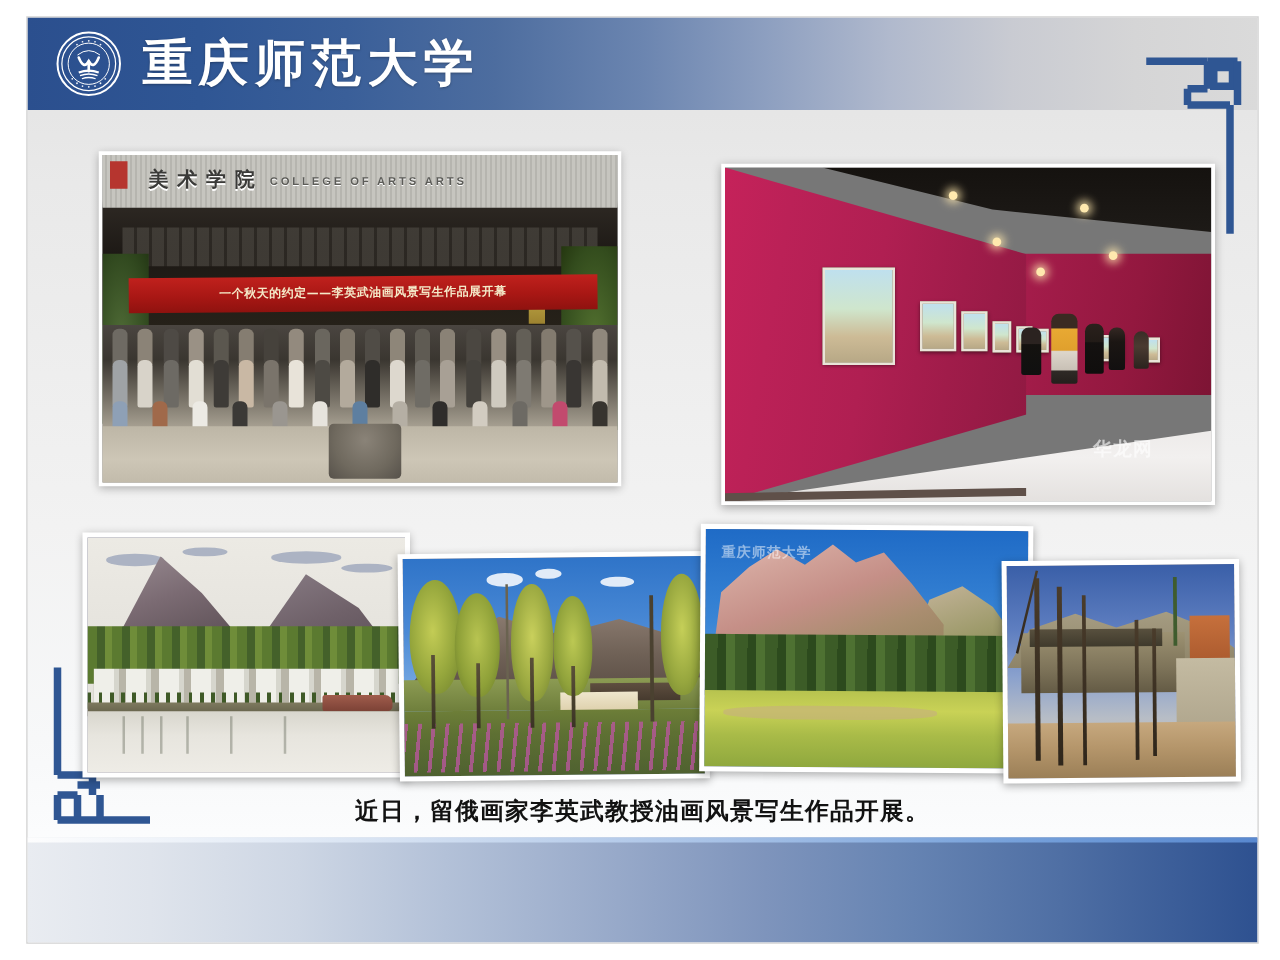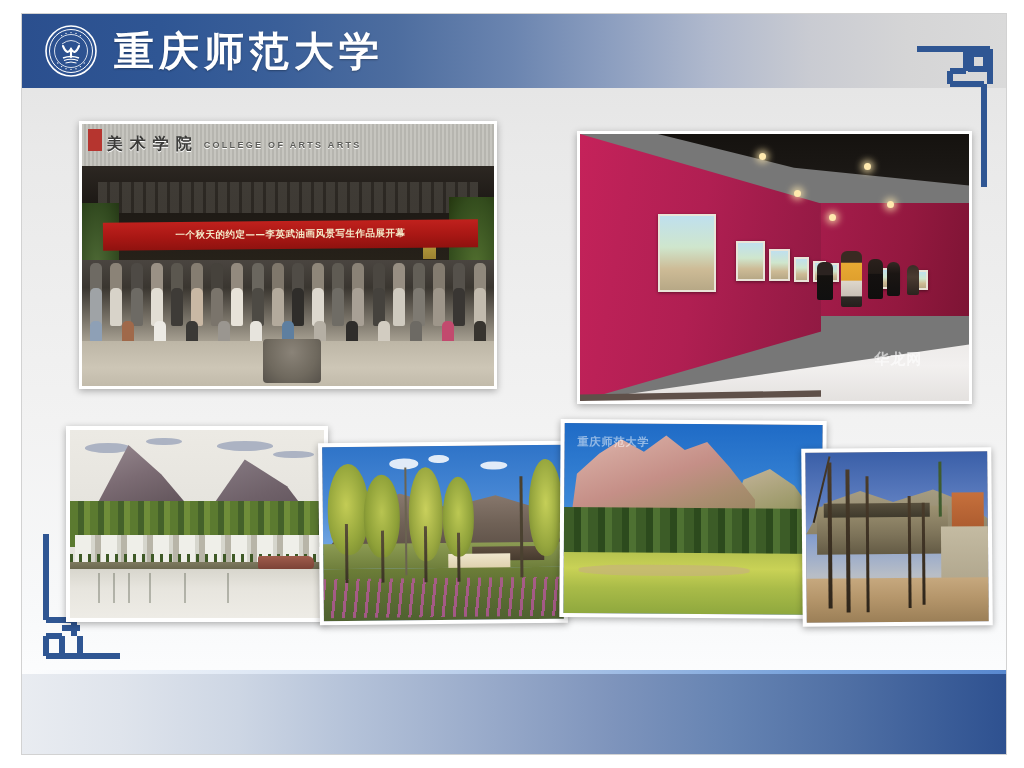--- a/index.html
+++ b/index.html
@@ -100,21 +100,21 @@
   .art .canvas{
     position:relative;width:100%;height:100%;overflow:hidden;background:#889;
   }
 
   
   #p1{left:57px;top:107px;width:418px;height:268px;}
   .bld-sky{position:absolute;inset:0;background:linear-gradient(180deg,#c9c9c4 0%,#bdbdb7 14%,#2a2622 16%,#191512 48%,#6d6a5f 66%,#b9b3a4 78%,#cdc8ba 100%);}
   .bld-facade{position:absolute;left:0;top:0;width:100%;height:16%;
     background:repeating-linear-gradient(90deg,#c6c5bf 0 2px,#b6b5af 2px 4px),
                linear-gradient(180deg,#d2d1cb 0%,#b9b8b2 100%);}
-  .bld-sign{position:absolute;left:6%;top:2.5%;height:11%;display:flex;align-items:center;gap:5px;}
+  .bld-sign{position:absolute;left:6%;top:2.5%;height:11%;display:flex;align-items:center;gap:5px;padding-left:12px;}
   .sign-cn{color:#3a3a38;font-size:16px;font-weight:700;letter-spacing:7px;
     font-family:"DejaVu Sans","Liberation Sans",sans-serif;text-shadow:0 1px 0 #fff;}
   .sign-en{color:#5c5c58;font-size:9px;font-weight:700;letter-spacing:2.3px;
     font-family:"Liberation Sans",sans-serif;text-shadow:0 1px 0 #fff;}
   .sign-logo{position:absolute;left:1.5%;top:2%;width:14px;height:22px;background:#b6352f;}
   .bld-dark{position:absolute;left:0;top:16%;width:100%;height:36%;
     background:linear-gradient(180deg,#2c2722 0%,#1d1915 40%,#262119 100%);}
   .bld-glass{position:absolute;left:4%;top:22%;width:92%;height:12%;
     background:repeating-linear-gradient(90deg,#44403a 0 9px,#2e2a25 9px 12px);opacity:.85;}
   .banner{position:absolute;left:5%;top:37%;width:91%;height:10.5%;
@@ -537,19 +537,20 @@
         <div class="a4-trunk" style="left:12%;top:6%;width:4px;height:86%"></div>
         <div class="a4-trunk" style="left:22%;top:10%;width:4px;height:84%"></div>
         <div class="a4-trunk" style="left:33%;top:14%;width:3px;height:80%"></div>
         <div class="a4-trunk" style="left:56%;top:26%;width:3px;height:66%"></div>
         <div class="a4-trunk" style="left:64%;top:30%;width:3px;height:60%"></div>
         <div class="a4-trunk" style="left:8%;top:2%;width:2px;height:40%;transform:rotate(14deg)"></div>
         <div class="a4-trunk" style="left:73%;top:6%;width:3px;height:32%;background:#3f5c2e"></div>
       </div>
     </div>
 
+    <div id="caption">近日，留俄画家李英武教授油画风景写生作品开展。</div>
 
     <div id="bottom-band">
       <div id="bottom-band-hi"></div>
     </div>
 
   </div>
 </div>
 
 </body></html>

